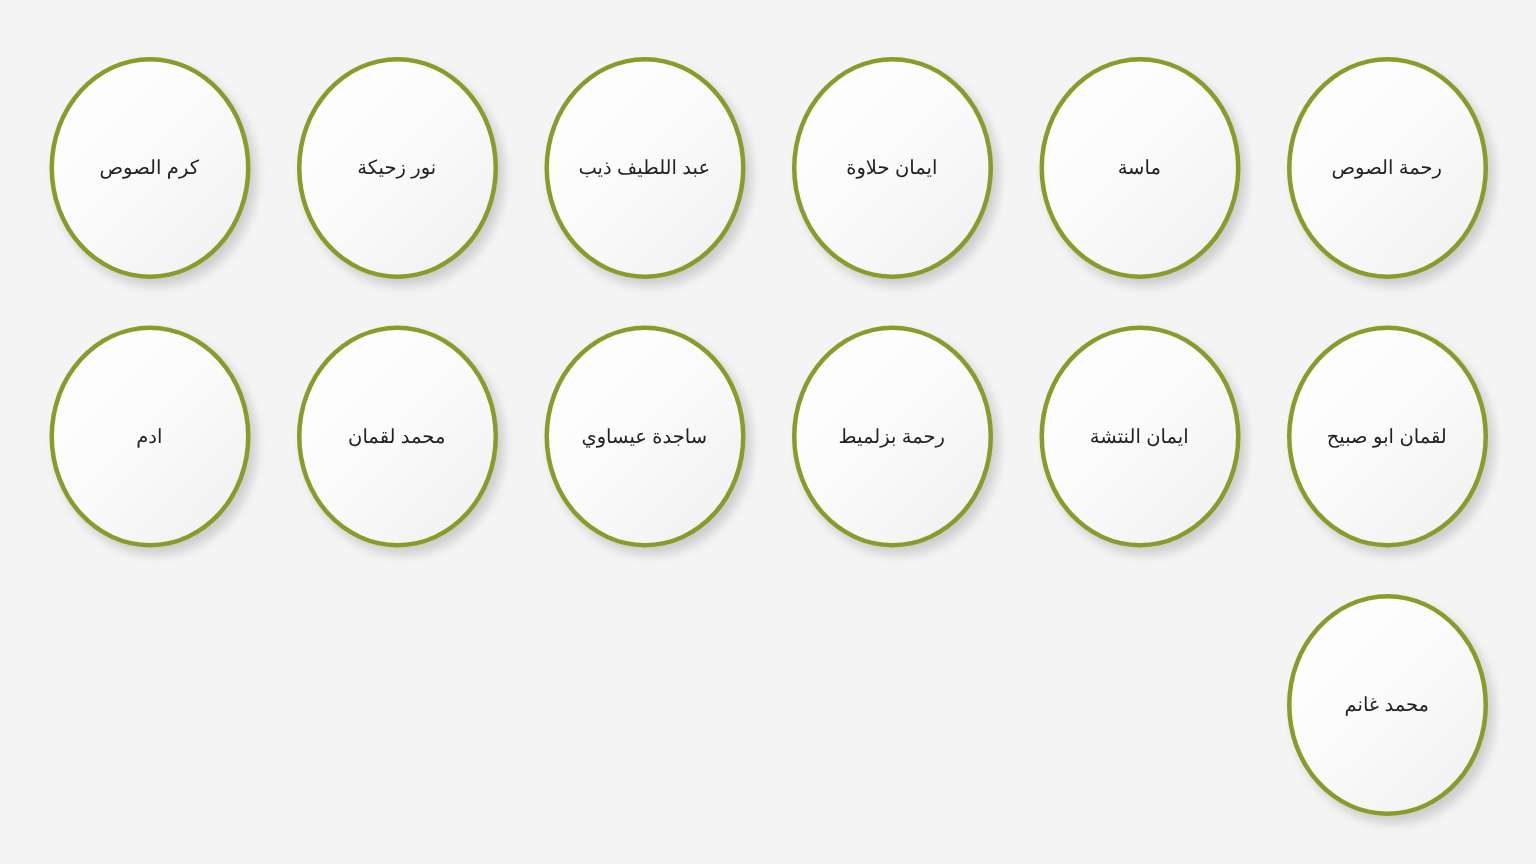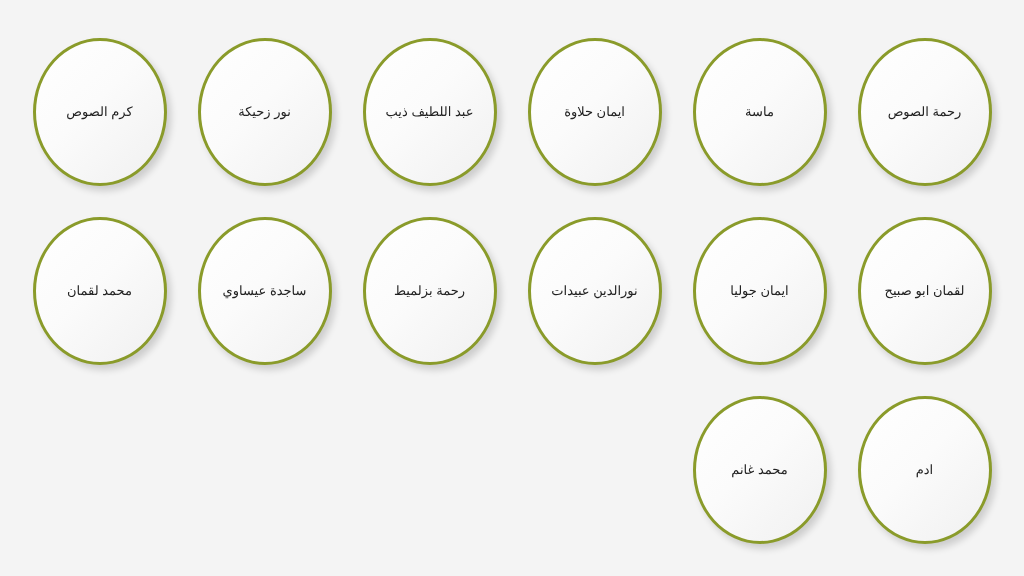--- a/index.html
+++ b/index.html
@@ -100,31 +100,26 @@
   </div>
 
   <div class="cell">
     <div class="bubble">
       <span class="bubble-label">لقمان ابو صبيح</span>
     </div>
   </div>
 
   <div class="cell">
     <div class="bubble">
-      <span class="bubble-label">ايمان جوليا</span>
+      <span class="bubble-label">ايمان النتشة</span>
     </div>
   </div>
 
 
 
-  <div class="cell">
-    <div class="bubble">
-      <span class="bubble-label">نورالدين عبيدات</span>
-    </div>
-  </div>
 
   <div class="cell">
     <div class="bubble">
       <span class="bubble-label">رحمة بزلميط</span>
     </div>
   </div>
 
   <div class="cell">
     <div class="bubble">
       <span class="bubble-label">ساجدة عيساوي</span>

